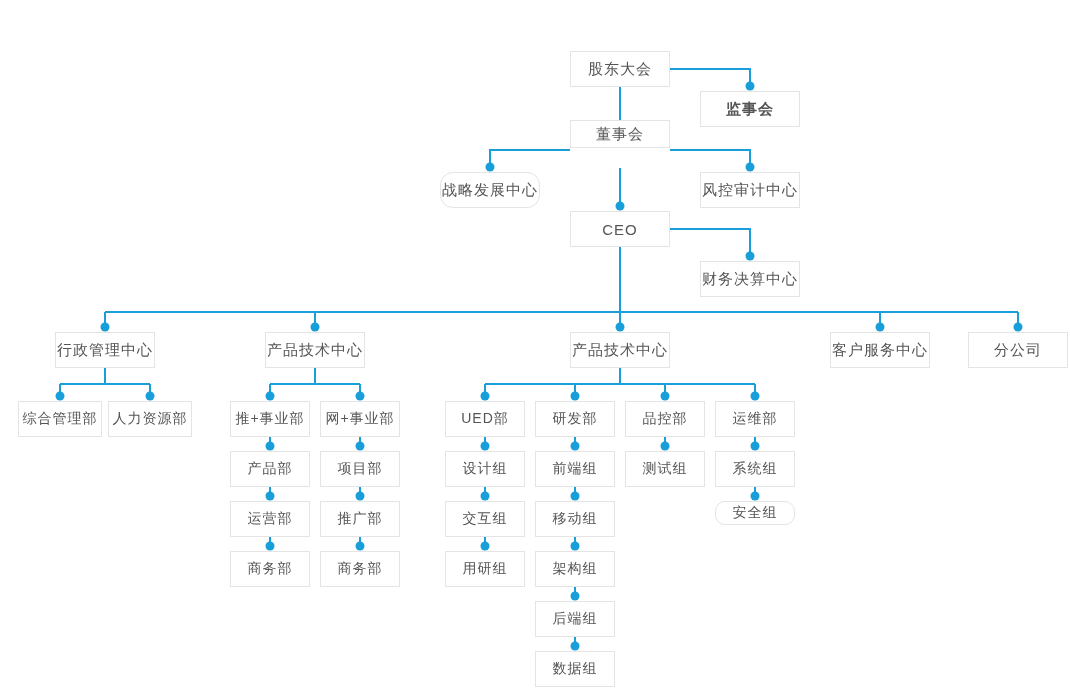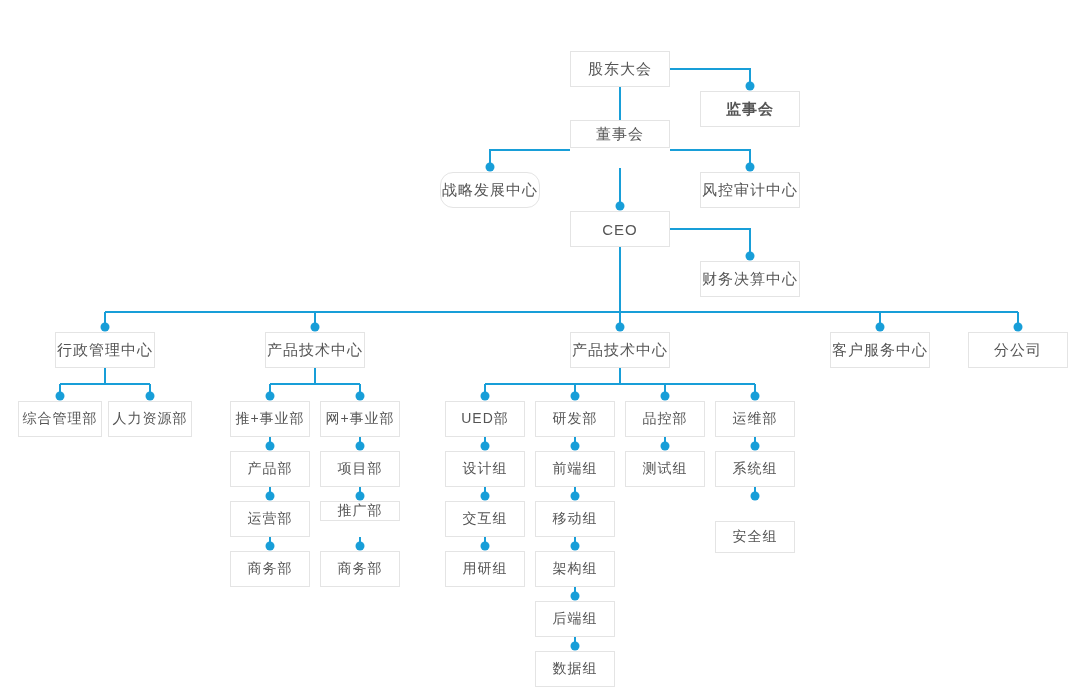--- a/index.html
+++ b/index.html
@@ -148,32 +148,32 @@
       <div class="node lg" style="left: 570px; top: 332px; width: 100px; height: 36px;">产品技术中心</div>
       <div class="node lg" style="left: 830px; top: 332px; width: 100px; height: 36px;">客户服务中心</div>
       <div class="node lg" style="left: 968px; top: 332px; width: 100px; height: 36px;">分公司</div>
       <div class="node" style="left: 18px; top: 401px; width: 84px; height: 36px;">综合管理部</div>
       <div class="node" style="left: 108px; top: 401px; width: 84px; height: 36px;">人力资源部</div>
       <div class="node" style="left: 230px; top: 401px; width: 80px; height: 36px;">推+事业部</div>
       <div class="node" style="left: 320px; top: 401px; width: 80px; height: 36px;">网+事业部</div>
       <div class="node" style="left: 230px; top: 451px; width: 80px; height: 36px;">产品部</div>
       <div class="node" style="left: 320px; top: 451px; width: 80px; height: 36px;">项目部</div>
       <div class="node" style="left: 230px; top: 501px; width: 80px; height: 36px;">运营部</div>
-      <div class="node" style="left: 320px; top: 501px; width: 80px; height: 20px;">推广部</div>
+      <div class="node" style="left: 320px; top: 501px; width: 80px; height: 36px;">推广部</div>
       <div class="node" style="left: 230px; top: 551px; width: 80px; height: 36px;">商务部</div>
       <div class="node" style="left: 320px; top: 551px; width: 80px; height: 36px;">商务部</div>
       <div class="node" style="left: 445px; top: 401px; width: 80px; height: 36px;">UED部</div>
       <div class="node" style="left: 535px; top: 401px; width: 80px; height: 36px;">研发部</div>
       <div class="node" style="left: 625px; top: 401px; width: 80px; height: 36px;">品控部</div>
       <div class="node" style="left: 715px; top: 401px; width: 80px; height: 36px;">运维部</div>
       <div class="node" style="left: 445px; top: 451px; width: 80px; height: 36px;">设计组</div>
       <div class="node" style="left: 445px; top: 501px; width: 80px; height: 36px;">交互组</div>
       <div class="node" style="left: 445px; top: 551px; width: 80px; height: 36px;">用研组</div>
       <div class="node" style="left: 535px; top: 451px; width: 80px; height: 36px;">前端组</div>
       <div class="node" style="left: 535px; top: 501px; width: 80px; height: 36px;">移动组</div>
       <div class="node" style="left: 535px; top: 551px; width: 80px; height: 36px;">架构组</div>
       <div class="node" style="left: 535px; top: 601px; width: 80px; height: 36px;">后端组</div>
       <div class="node" style="left: 535px; top: 651px; width: 80px; height: 36px;">数据组</div>
       <div class="node" style="left: 625px; top: 451px; width: 80px; height: 36px;">测试组</div>
       <div class="node" style="left: 715px; top: 451px; width: 80px; height: 36px;">系统组</div>
-      <div class="node" style="left: 715px; top: 521px; width: 80px; height: 32px;">安全组</div>
+      <div class="node" style="left: 715px; top: 501px; width: 80px; height: 24px; border-radius: 10px;">安全组</div>
     </div>
 </div>
 
 </body></html>

